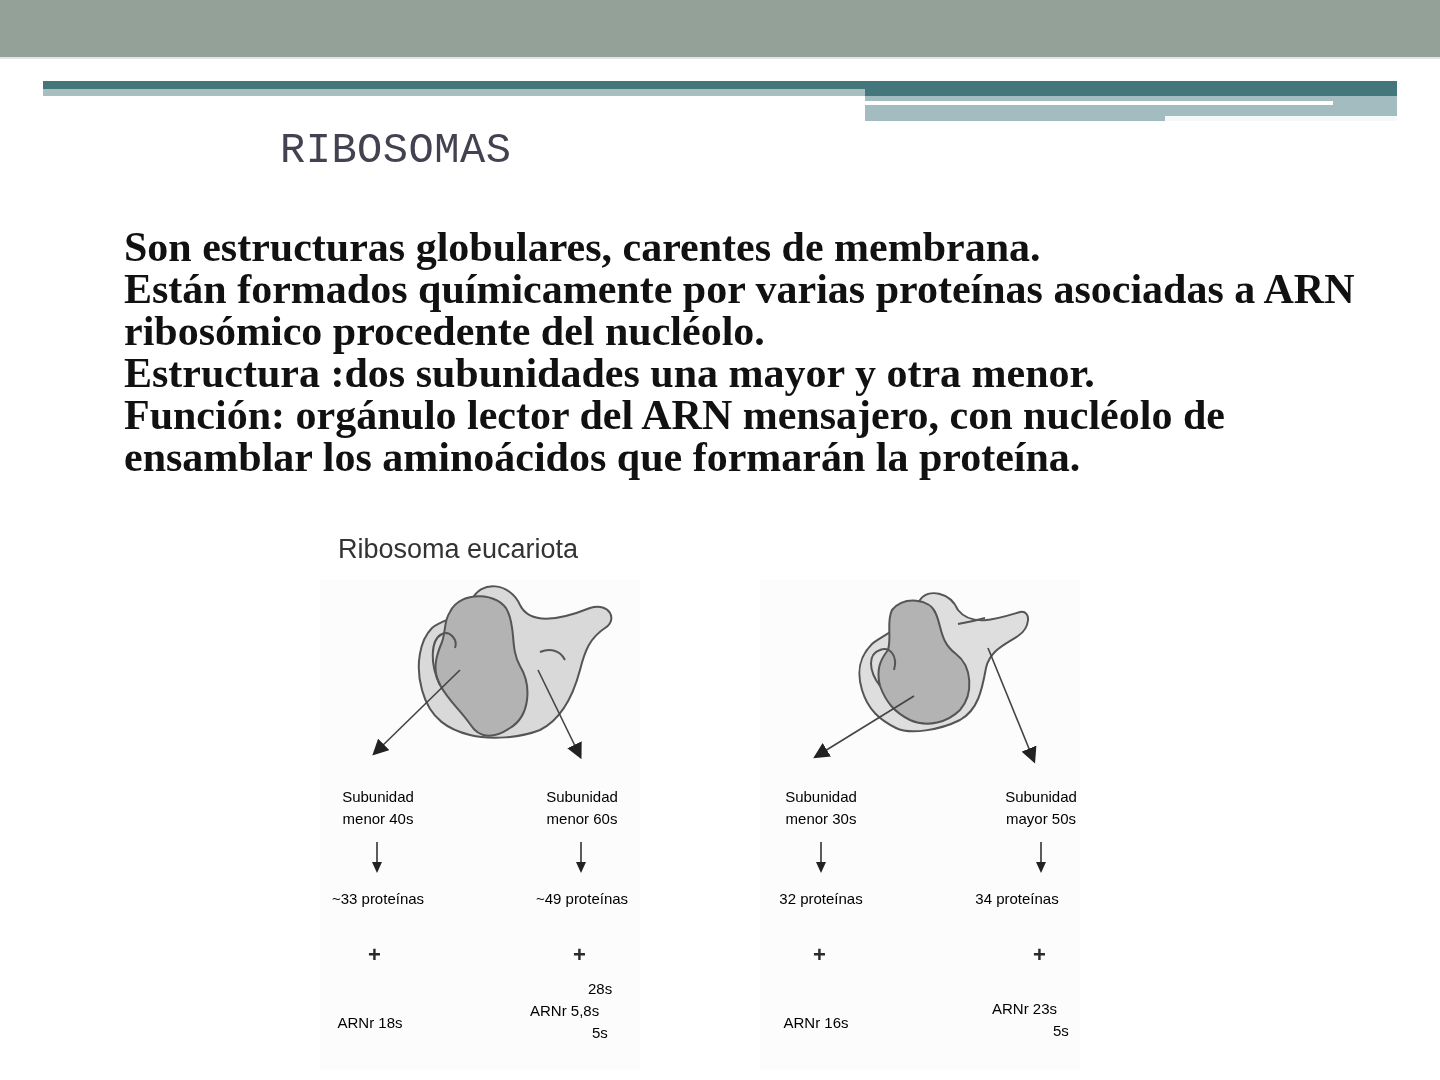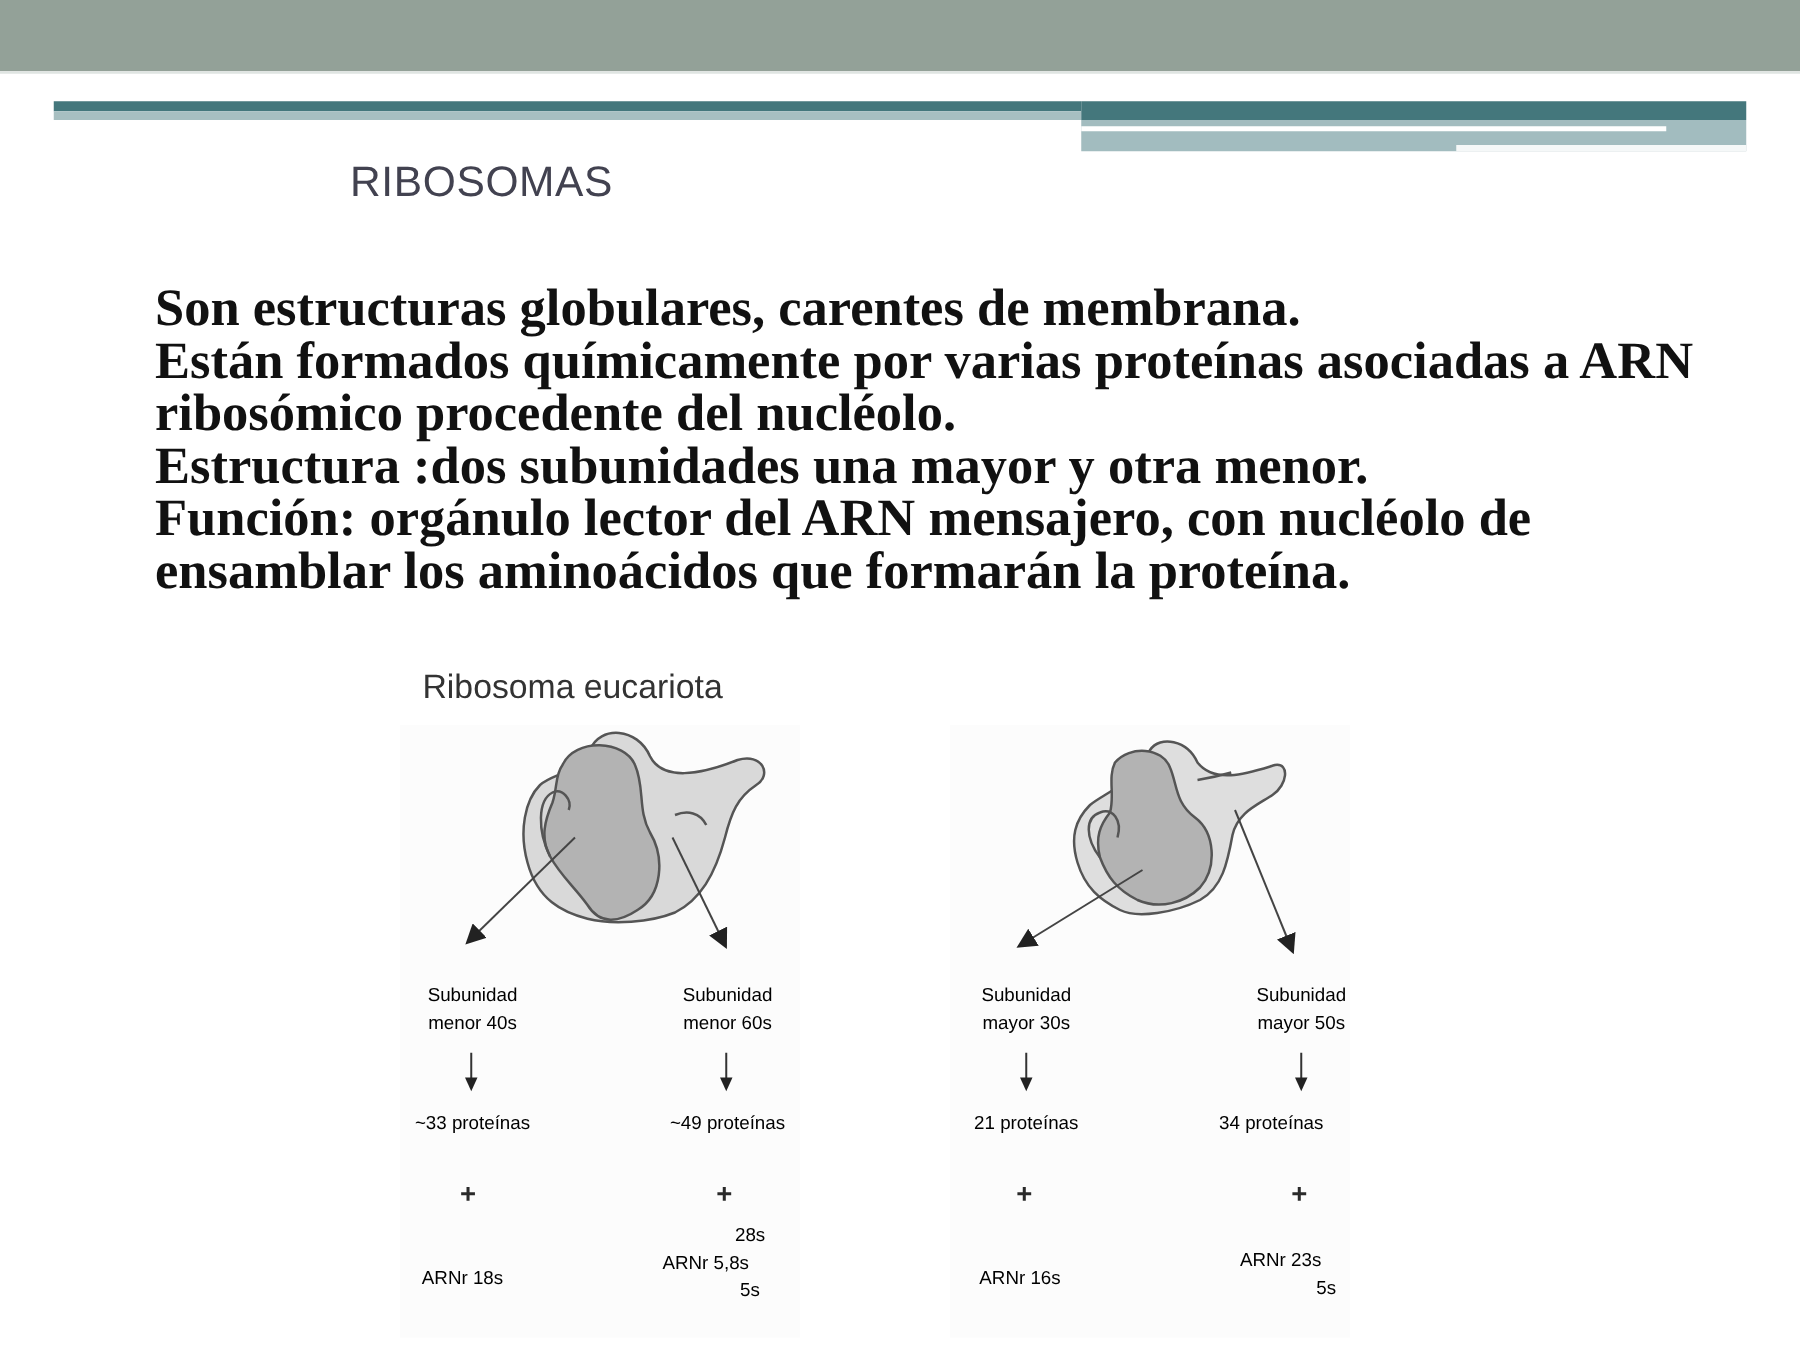--- a/index.html
+++ b/index.html
@@ -12,22 +12,22 @@
   .rule { position: absolute; }
   .rule-dark-left { left: 43px; top: 81px; width: 822px; height: 8px; background: #44777c; }
   .rule-light-left { left: 43px; top: 89px; width: 822px; height: 7px; background: #a7bfc1; }
   .rule-dark-right { left: 865px; top: 81px; width: 532px; height: 15px; background: #44777c; }
   .rule-light-right { left: 865px; top: 96px; width: 532px; height: 25px; background: #a2bcbf; }
   .rule-white-1 { left: 865px; top: 101px; width: 468px; height: 4px; background: #ffffff; }
   .rule-white-2 { left: 1165px; top: 116px; width: 232px; height: 5px; background: #f5f8f8; }
 
   .slide-title {
     position: absolute; left: 280px; top: 127px;
-    font-family: Liberation Sans, sans-serif;
-    font-size: 34px; color: #424250; letter-spacing: 0.5px;
+    font-family: Liberation Mono, monospace;
+    font-size: 42px; color: #424250; letter-spacing: 0.5px;
   }
 
   .body-text {
     position: absolute; left: 124px; top: 226px; width: 1250px;
     font-family: "Liberation Serif", serif; font-weight: bold;
     font-size: 42px; line-height: 42px; color: #111111;
   }
   .body-text .line { white-space: nowrap; display: block; }
 
   .diagram { position: absolute; left: 300px; top: 530px; width: 820px; height: 540px; }
@@ -120,27 +120,27 @@
       <path d="M2,20 L12,20 L7,31 z" fill="#222"></path>
   </svg>
   <div class="lbl" style="left:212px;top:358px;width:140px;">~49 proteínas</div>
   <div class="plus" style="left:273px;top:412px;">+</div>
   <div class="lbl" style="left:288px;top:448px;text-align:left;">28s</div>
   <div class="lbl" style="left:230px;top:470px;text-align:left;">ARNr 5,8s</div>
   <div class="lbl" style="left:292px;top:492px;text-align:left;">5s</div>
 
   <div class="lbl" style="left:461px;top:256px;width:120px;">
     <div>Subunidad</div>
-    <div>mayor 30s</div>
+    <div>menor 30s</div>
   </div>
   <svg class="down-arrow" style="left:514px;top:312px;" viewBox="0 0 14 32">
     <line x1="7" y1="0" x2="7" y2="22" stroke="#333" stroke-width="1.6"></line>
       <path d="M2,20 L12,20 L7,31 z" fill="#222"></path>
   </svg>
-  <div class="lbl" style="left:451px;top:358px;width:140px;">21 proteínas</div>
+  <div class="lbl" style="left:451px;top:358px;width:140px;">32 proteínas</div>
   <div class="plus" style="left:513px;top:412px;">+</div>
   <div class="lbl" style="left:456px;top:482px;width:120px;">ARNr 16s</div>
 
   <div class="lbl" style="left:681px;top:256px;width:120px;">
     <div>Subunidad</div>
     <div>mayor 50s</div>
   </div>
   <svg class="down-arrow" style="left:734px;top:312px;" viewBox="0 0 14 32">
     <line x1="7" y1="0" x2="7" y2="22" stroke="#333" stroke-width="1.6"></line>
       <path d="M2,20 L12,20 L7,31 z" fill="#222"></path>

